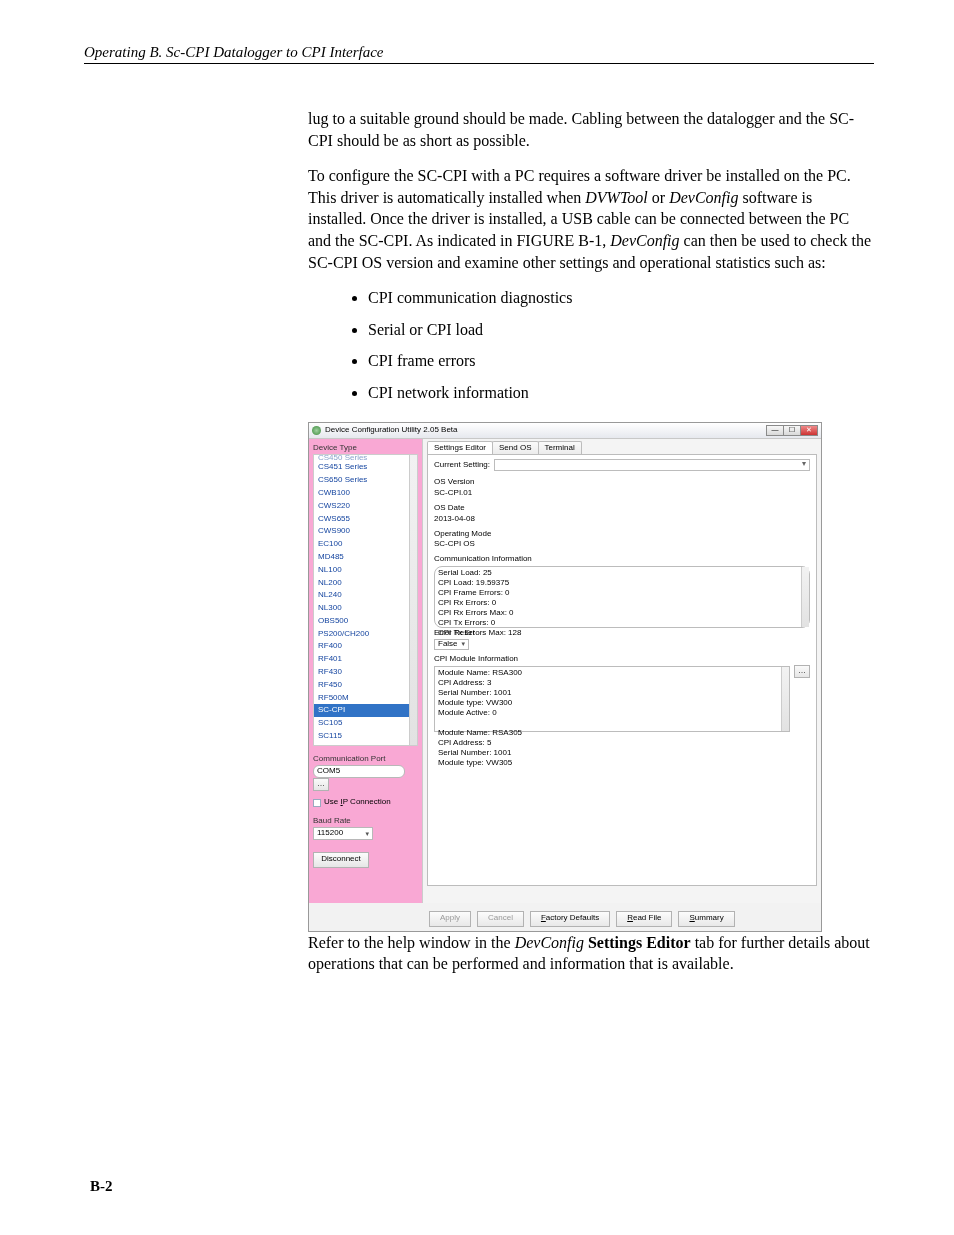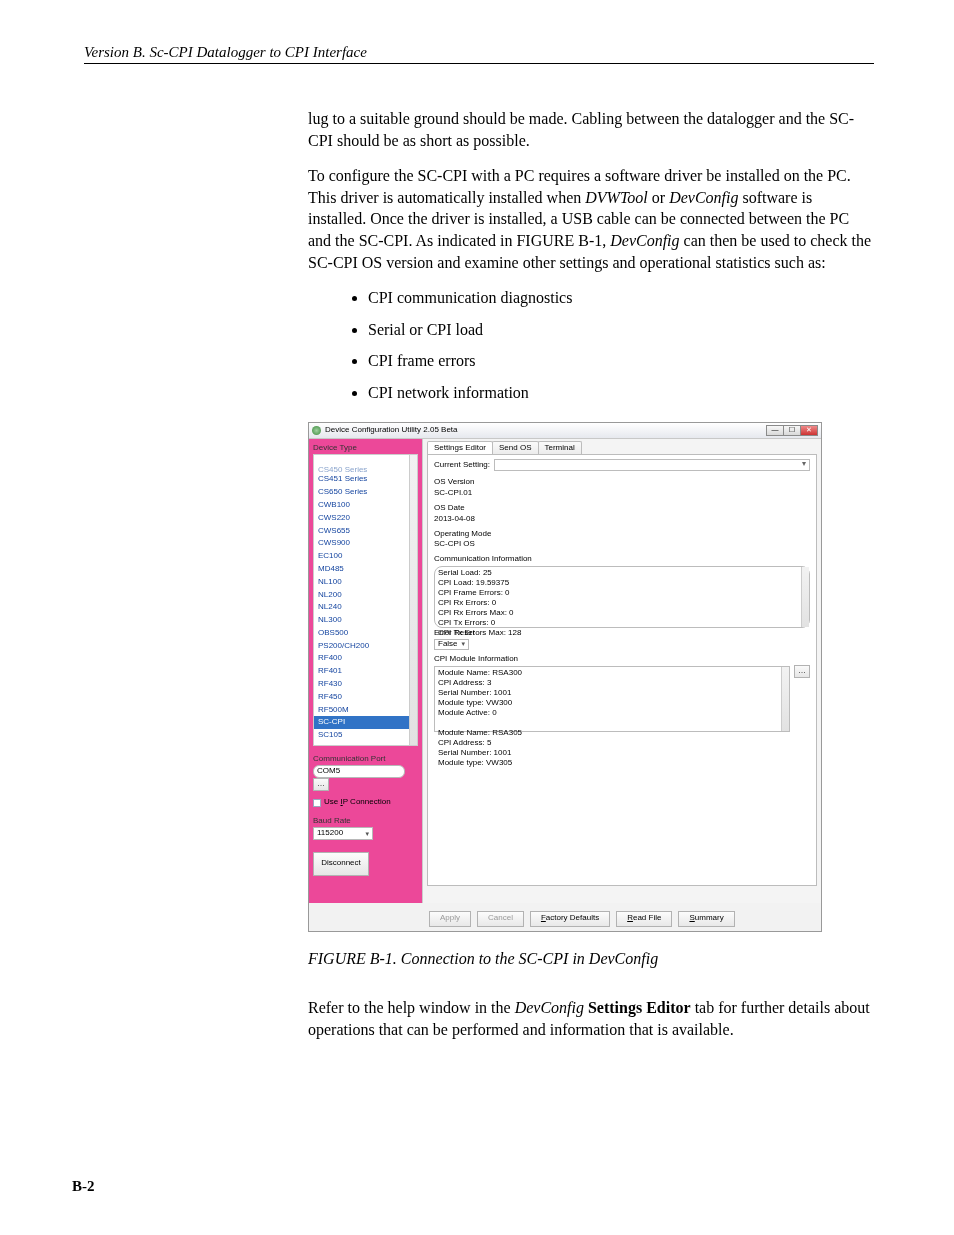--- a/index.html
+++ b/index.html
@@ -29,21 +29,21 @@
     .para { margin-bottom: 14px; }
     .bullets { list-style: disc; padding-left: 60px; margin: 4px 0 18px 0; }
     .bullets li { margin-bottom: 10px; font-size: 16px; }
     .figure-caption {
       font-style: italic;
       font-size: 16px;
       margin: 16px 0 28px 0;
     }
     .page-num {
       position: absolute;
-      left: 72px;
+      left: 90px;
       bottom: 40px;
       font-weight: bold;
       font-size: 15px;
     }
 
     
     .app {
       width: 514px;
       height: 510px;
       font-family: Tahoma, Arial, sans-serif;
@@ -85,21 +85,21 @@
       padding: 1px 4px;
       border-bottom: 1px solid #c8c8c8;
       font-size: 8px;
     }
     .menubar span { margin-right: 10px; }
     .menubar u { text-decoration: underline; }
 
     .app-body { display: flex; height: 464px; }
     .left-pane {
       width: 114px;
-      background: #ec4899;
+      background: #f9a8d4;
       border-right: 1px solid #ccc;
       padding: 2px 4px;
       display: flex;
       flex-direction: column;
       font-size: 8px;
     }
     .left-label { color:#333; margin-top: 2px; }
     .device-list {
       background: linear-gradient(#fff,#fff);
       border: 1px solid #ccc;
@@ -114,21 +114,21 @@
       right:0; top:0; width:7px; height:100%;
       background: linear-gradient(#f2f2f2,#e2e2e2);
       border-left:1px solid #ccc;
     }
     .dev-item {
       color:#1646a0;
       padding: 1px 4px;
       font-size: 8px;
       white-space: nowrap;
     }
-    .dev-item.cut { color:#8aa4cc; padding-top:12px; padding-bottom:0; line-height:6px;}
+    .dev-item.cut { color:#8aa4cc; padding-top:0; padding-bottom:0; line-height:6px;}
     .dev-item.sel { background:#3173c6; color:#fff; }
     .subsection { margin-top: 6px; }
     .combo {
       display:flex; align-items:center;
       border:1px solid #b8b8b8;
       background:#fff;
       height:13px;
       padding:0 3px;
       font-size:8px;
       justify-content: space-between;
@@ -140,21 +140,21 @@
       width:16px;height:13px;
       border:1px solid #b2b2b2;
       background:linear-gradient(#fafafa,#e6e6e6);
       align-items:center;justify-content:center;
       vertical-align: top;
     }
     .checkbox-row { margin-top:6px; display:flex; align-items:center; gap:3px;}
     .checkbox { width:8px;height:8px;border:1px solid #9aa9c0;background:#fff;}
     .disconnect {
       margin-top: 12px;
-      width: 56px; height: 24px;
+      width: 56px; height: 16px;
       border:1px solid #b2b2b2;
       background:linear-gradient(#fcfcfc,#e6e6e6);
       display:flex;align-items:center;justify-content:center;
     }
 
     .right-pane { flex:1; background:#f4f4f4; position:relative; }
     .tabs { display:flex; padding: 2px 4px 0 4px; gap:0; font-size:8px;}
     .tab {
       border:1px solid #bcbcbc;
       border-bottom:none;
@@ -218,21 +218,21 @@
       display:flex;align-items:center;justify-content:center;
     }
     .btn.disabled { color:#9a9a9a; }
     .comm-info-box { height: 62px; border-radius: 8px; }
     .mod-info-box { height: 66px; position:relative;}
   </style>
 </head>
 <body>
 
 <div class="page">
-  <div class="running-head">Version B.  Sc-CPI Datalogger to CPI Interface</div>
+  <div class="running-head">Operating B.  Sc-CPI Datalogger to CPI Interface</div>
 
   <div class="body-text">
     <div class="para">lug to a suitable ground should be made.  Cabling between the datalogger and the SC-CPI should be as short as possible.</div>
 
     <div class="para">
       <span>To configure the SC-CPI with a PC requires a software driver be installed on the PC.  This driver is automatically installed when </span><i>DVWTool</i><span> or </span><i>DevConfig</i><span> software is installed.  Once the driver is installed, a USB cable can be connected between the PC and the SC-CPI.  As indicated in FIGURE B-1, </span><i>DevConfig</i><span> can then be used to check the SC-CPI OS version and examine other settings and operational statistics such as:</span>
     </div>
 
     <ul class="bullets">
       <li>CPI communication diagnostics</li>
@@ -375,21 +375,20 @@
 
       <div class="footer-btns">
         <div class="btn disabled">Apply</div>
         <div class="btn disabled">Cancel</div>
         <div class="btn"><u>F</u>actory Defaults</div>
         <div class="btn"><u>R</u>ead File</div>
         <div class="btn"><u>S</u>ummary</div>
       </div>
     </div>
 
-    <div class="figure-caption">FIGURE B-1.  Connection to the SC-CPI in DevConfig</div>
 
     <div class="para">
       <span>Refer to the help window in the </span><i>DevConfig</i> <b>Settings Editor</b><span> tab for further details about operations that can be performed and information that is available.</span>
     </div>
   </div>
 
   <div class="page-num">B-2</div>
 </div>
 
 </body></html>

